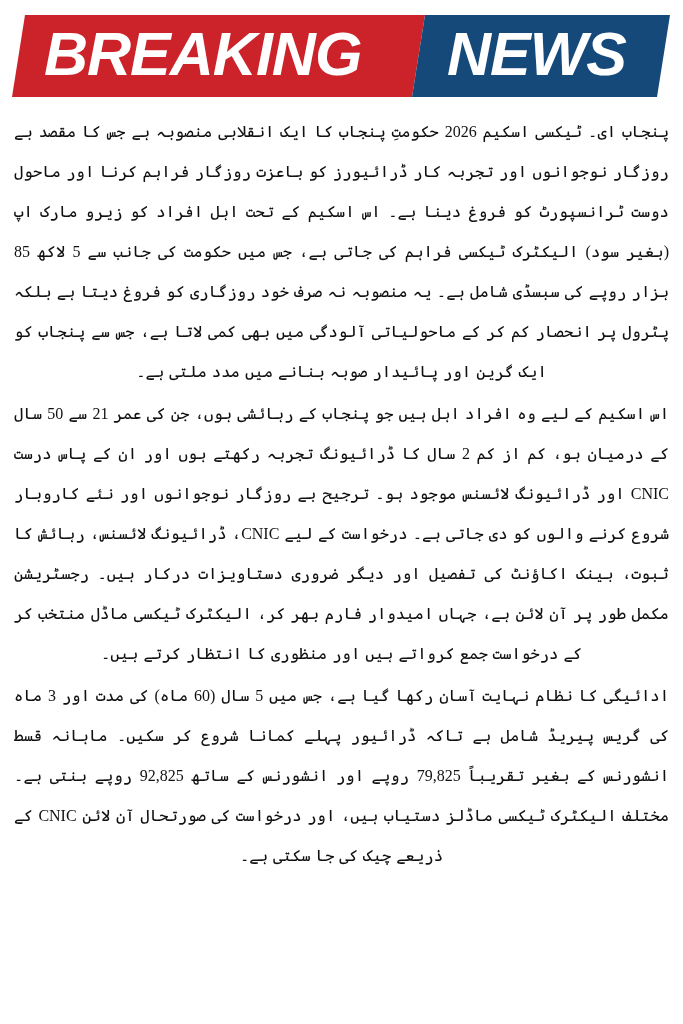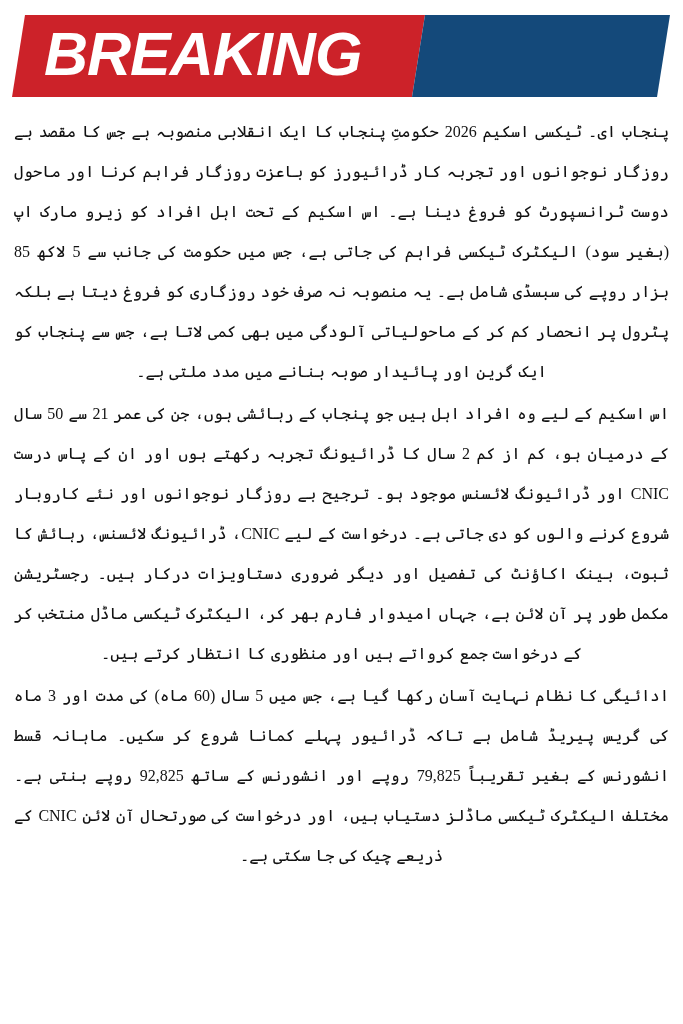--- a/index.html
+++ b/index.html
@@ -83,20 +83,21 @@
 <body>
 
 <div class="banner-wrap">
   <div class="banner">
     <svg class="banner-shape" viewBox="0 0 683 82" preserveAspectRatio="none">
       <polygon points="25,0 425,0 412,82 12,82" fill="#CC2229"></polygon>
       <polygon points="425,0 670,0 657,82 412,82" fill="#14497A"></polygon>
     </svg>
     <div class="banner-text-layer">
       <span class="word word-breaking">BREAKING</span>
+      <span class="word word-news">NEWS</span>
     </div>
   </div>
 </div>
 
 <div class="article">
   <p class="para para-lead">پنجاب ای۔ ٹیکسی اسکیم 2026 حکومتِ پنجاب کا ایک انقلابی منصوبہ ہے جس کا مقصد بے روزگار نوجوانوں اور تجربہ کار ڈرائیورز کو باعزت روزگار فراہم کرنا اور ماحول دوست ٹرانسپورٹ کو فروغ دینا ہے۔ اس اسکیم کے تحت اہل افراد کو زیرو مارک اپ (بغیر سود) الیکٹرک ٹیکسی فراہم کی جاتی ہے، جس میں حکومت کی جانب سے 5 لاکھ 85 ہزار روپے کی سبسڈی شامل ہے۔ یہ منصوبہ نہ صرف خود روزگاری کو فروغ دیتا ہے بلکہ پٹرول پر انحصار کم کر کے ماحولیاتی آلودگی میں بھی کمی لاتا ہے، جس سے پنجاب کو ایک گرین اور پائیدار صوبہ بنانے میں مدد ملتی ہے۔</p>
   <p class="para">اس اسکیم کے لیے وہ افراد اہل ہیں جو پنجاب کے رہائشی ہوں، جن کی عمر 21 سے 50 سال کے درمیان ہو، کم از کم 2 سال کا ڈرائیونگ تجربہ رکھتے ہوں اور ان کے پاس درست CNIC اور ڈرائیونگ لائسنس موجود ہو۔ ترجیح بے روزگار نوجوانوں اور نئے کاروبار شروع کرنے والوں کو دی جاتی ہے۔ درخواست کے لیے CNIC، ڈرائیونگ لائسنس، رہائش کا ثبوت، بینک اکاؤنٹ کی تفصیل اور دیگر ضروری دستاویزات درکار ہیں۔ رجسٹریشن مکمل طور پر آن لائن ہے، جہاں امیدوار فارم بھر کر، الیکٹرک ٹیکسی ماڈل منتخب کر کے درخواست جمع کرواتے ہیں اور منظوری کا انتظار کرتے ہیں۔</p>
   <p class="para">ادائیگی کا نظام نہایت آسان رکھا گیا ہے، جس میں 5 سال (60 ماہ) کی مدت اور 3 ماہ کی گریس پیریڈ شامل ہے تاکہ ڈرائیور پہلے کمانا شروع کر سکیں۔ ماہانہ قسط انشورنس کے بغیر تقریباً 79,825 روپے اور انشورنس کے ساتھ 92,825 روپے بنتی ہے۔ مختلف الیکٹرک ٹیکسی ماڈلز دستیاب ہیں، اور درخواست کی صورتحال آن لائن CNIC کے ذریعے چیک کی جا سکتی ہے۔</p>
 
 </div>

